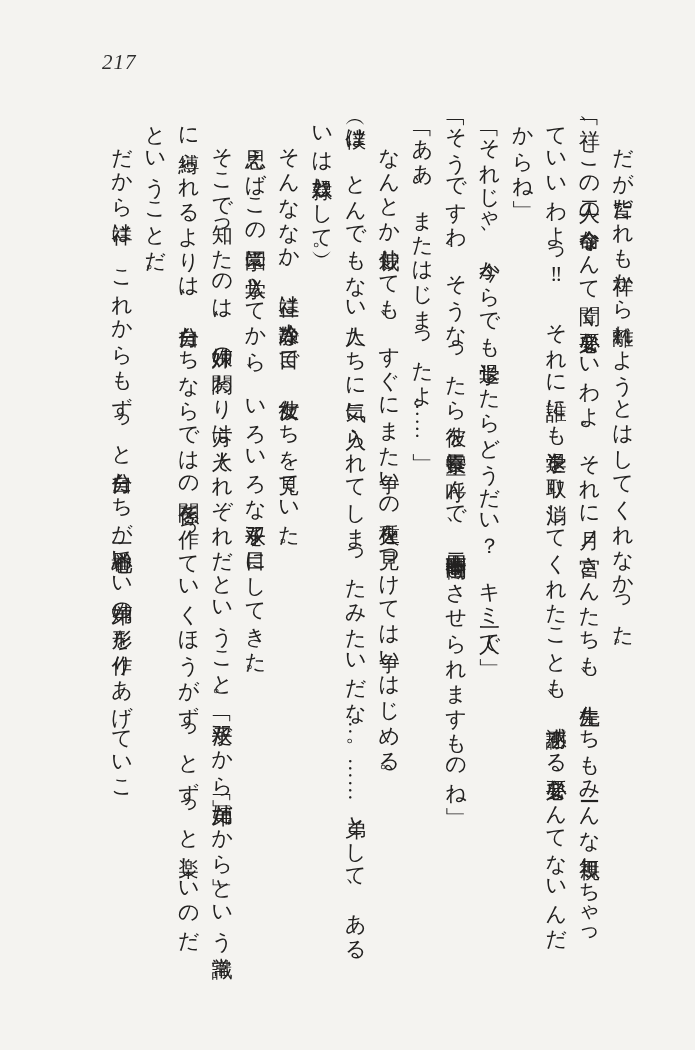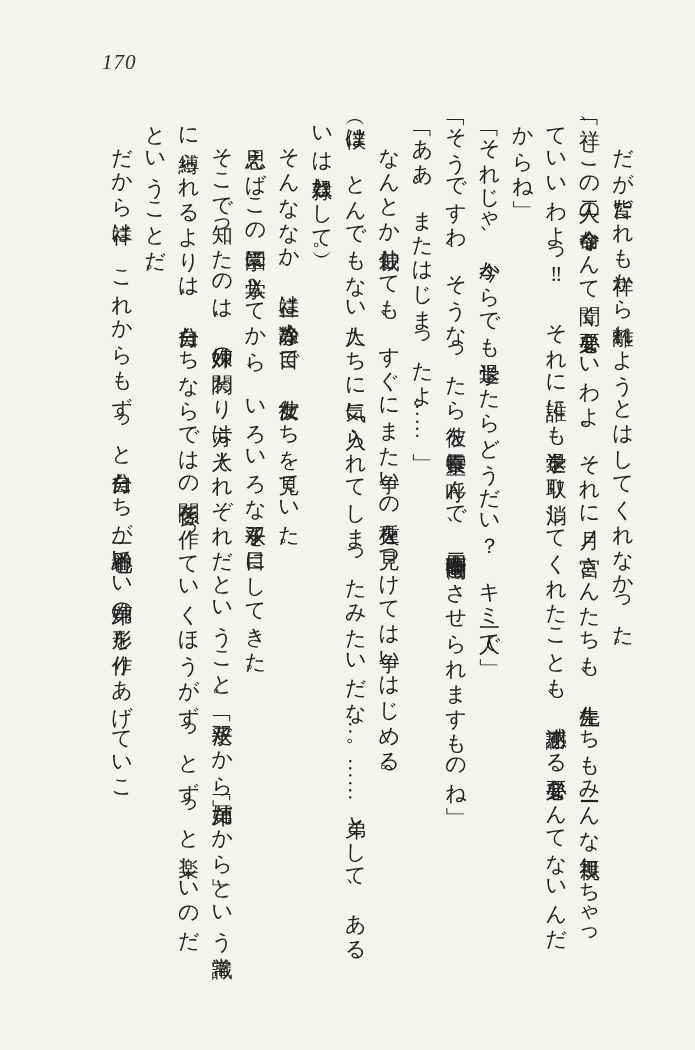--- a/index.html
+++ b/index.html
@@ -38,21 +38,21 @@
     line-height: 33.4px;
   }
   .text-block p {
     margin: 0;
     padding: 0;
   }
 </style>
 </head>
 <body>
 
-<div class="page-number">170</div>
+<div class="page-number">217</div>
 
 <div class="text-block">
   <p style="text-indent: 1em;">だが皆だれも祥から離れようとはしてくれなかった。</p>
   <p style="text-indent: 0em;">「祥、この二人の命令なんて聞く必要ないわよ。それに月ノ宮さんたちも、先生たちもみーんな無視しちゃっていいわよっ‼　それに誰にも退学を取り消してくれたことも、感謝する必要なんてないんだからね」</p>
   <p style="text-indent: 0.5em;">「それじゃ、今からでも退学したらどうだい？　キミ一人で」</p>
   <p style="text-indent: 0em;">「そうですわ。そうなったら彼を寮長室に呼んで、二十四時間下働きさせられますものね」</p>
   <p style="text-indent: 0.5em;">「ああ、またはじまったよ……」</p>
   <p style="text-indent: 1em;">なんとか仲裁しても、すぐにまた争いの火種を見つけては争いはじめる。</p>
   <p style="text-indent: 0em;">（僕は、とんでもない人たちに気に入られてしまったみたいだな…。……弟として、あるいは奴隷として）。</p>
   <p style="text-indent: 1em;">そんななか、祥は一人冷静な目で、彼女たちを見ていた。</p>

